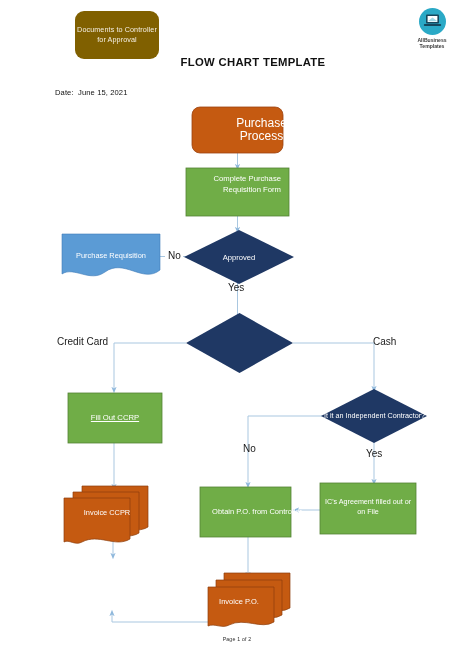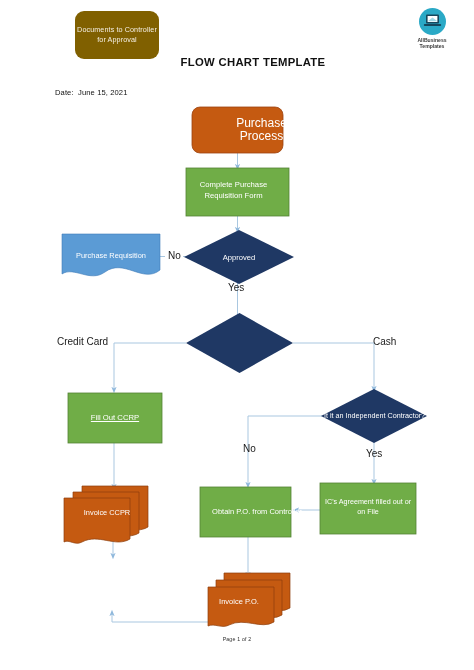--- a/index.html
+++ b/index.html
@@ -44,21 +44,21 @@
   }
 
   
   .lbl{
     position:absolute;display:flex;align-items:center;justify-content:center;
     text-align:center;pointer-events:none;
   }
   .lbl.white{color:#ffffff;}
 
   .t-purchase  {left:192px;top:108px;width:91px;height:44px;font-size:12px;line-height:13px;margin-left:24px;}
-  .t-complete  {left:186px;top:168px;width:95px;height:44px;font-size:7.7px;line-height:11px;}
+  .t-complete  {left:186px;top:162px;width:95px;height:44px;font-size:7.7px;line-height:11px;text-align:right;}
   .t-req       {left:62px;top:237px;width:98px;height:36px;font-size:7.4px;}
   .t-approved  {left:200px;top:240px;width:78px;height:34px;font-size:7.6px;}
   .t-ccc       {left:186px;top:328px;width:107px;height:30px;font-size:7.4px;}
   .t-fill      {left:68px;top:394px;width:94px;height:46px;font-size:7.7px;text-decoration:underline;}
   .t-indep     {left:322px;top:396px;width:105px;height:40px;font-size:7.2px;line-height:10px;}
   .t-invccpr   {left:66px;top:494px;width:82px;height:36px;font-size:7.4px;}
   .t-obtain    {left:212px;top:489px;width:90px;height:44px;font-size:7.5px;line-height:11px;}
   .t-ics       {left:320px;top:485px;width:96px;height:44px;font-size:7.2px;line-height:10px;}
   .t-invpo     {left:196px;top:585px;width:86px;height:32px;font-size:7.5px;}
 

